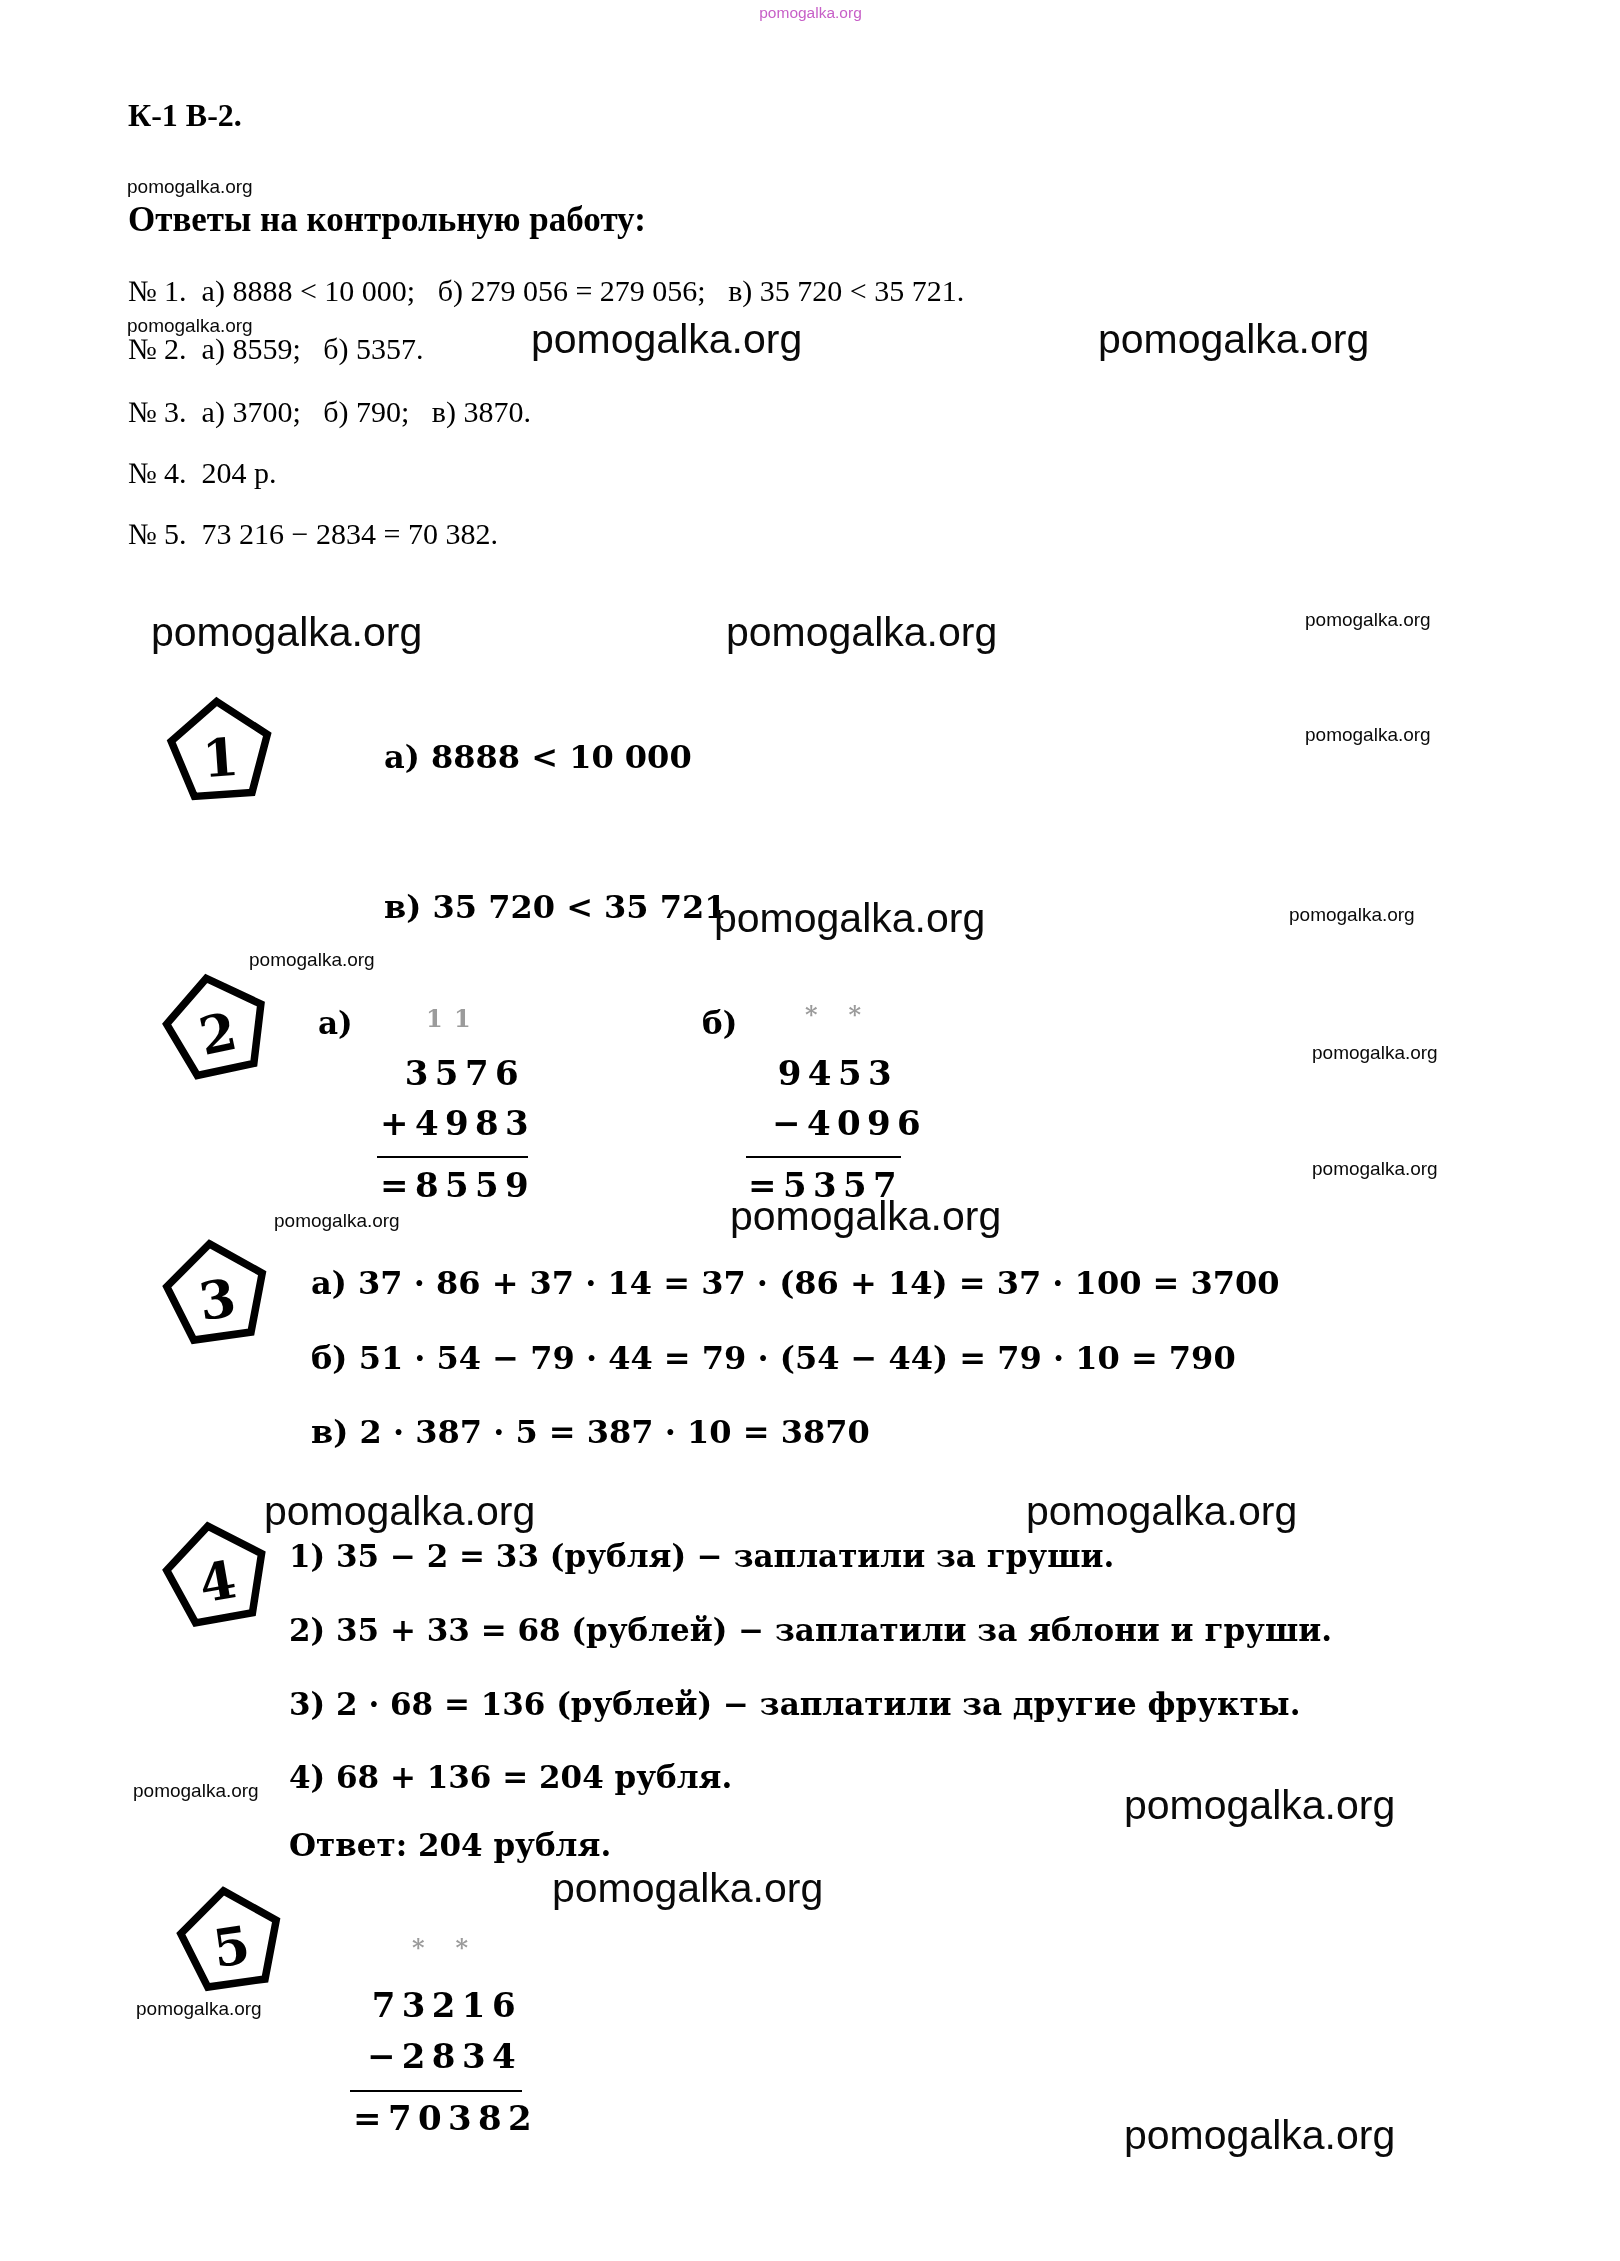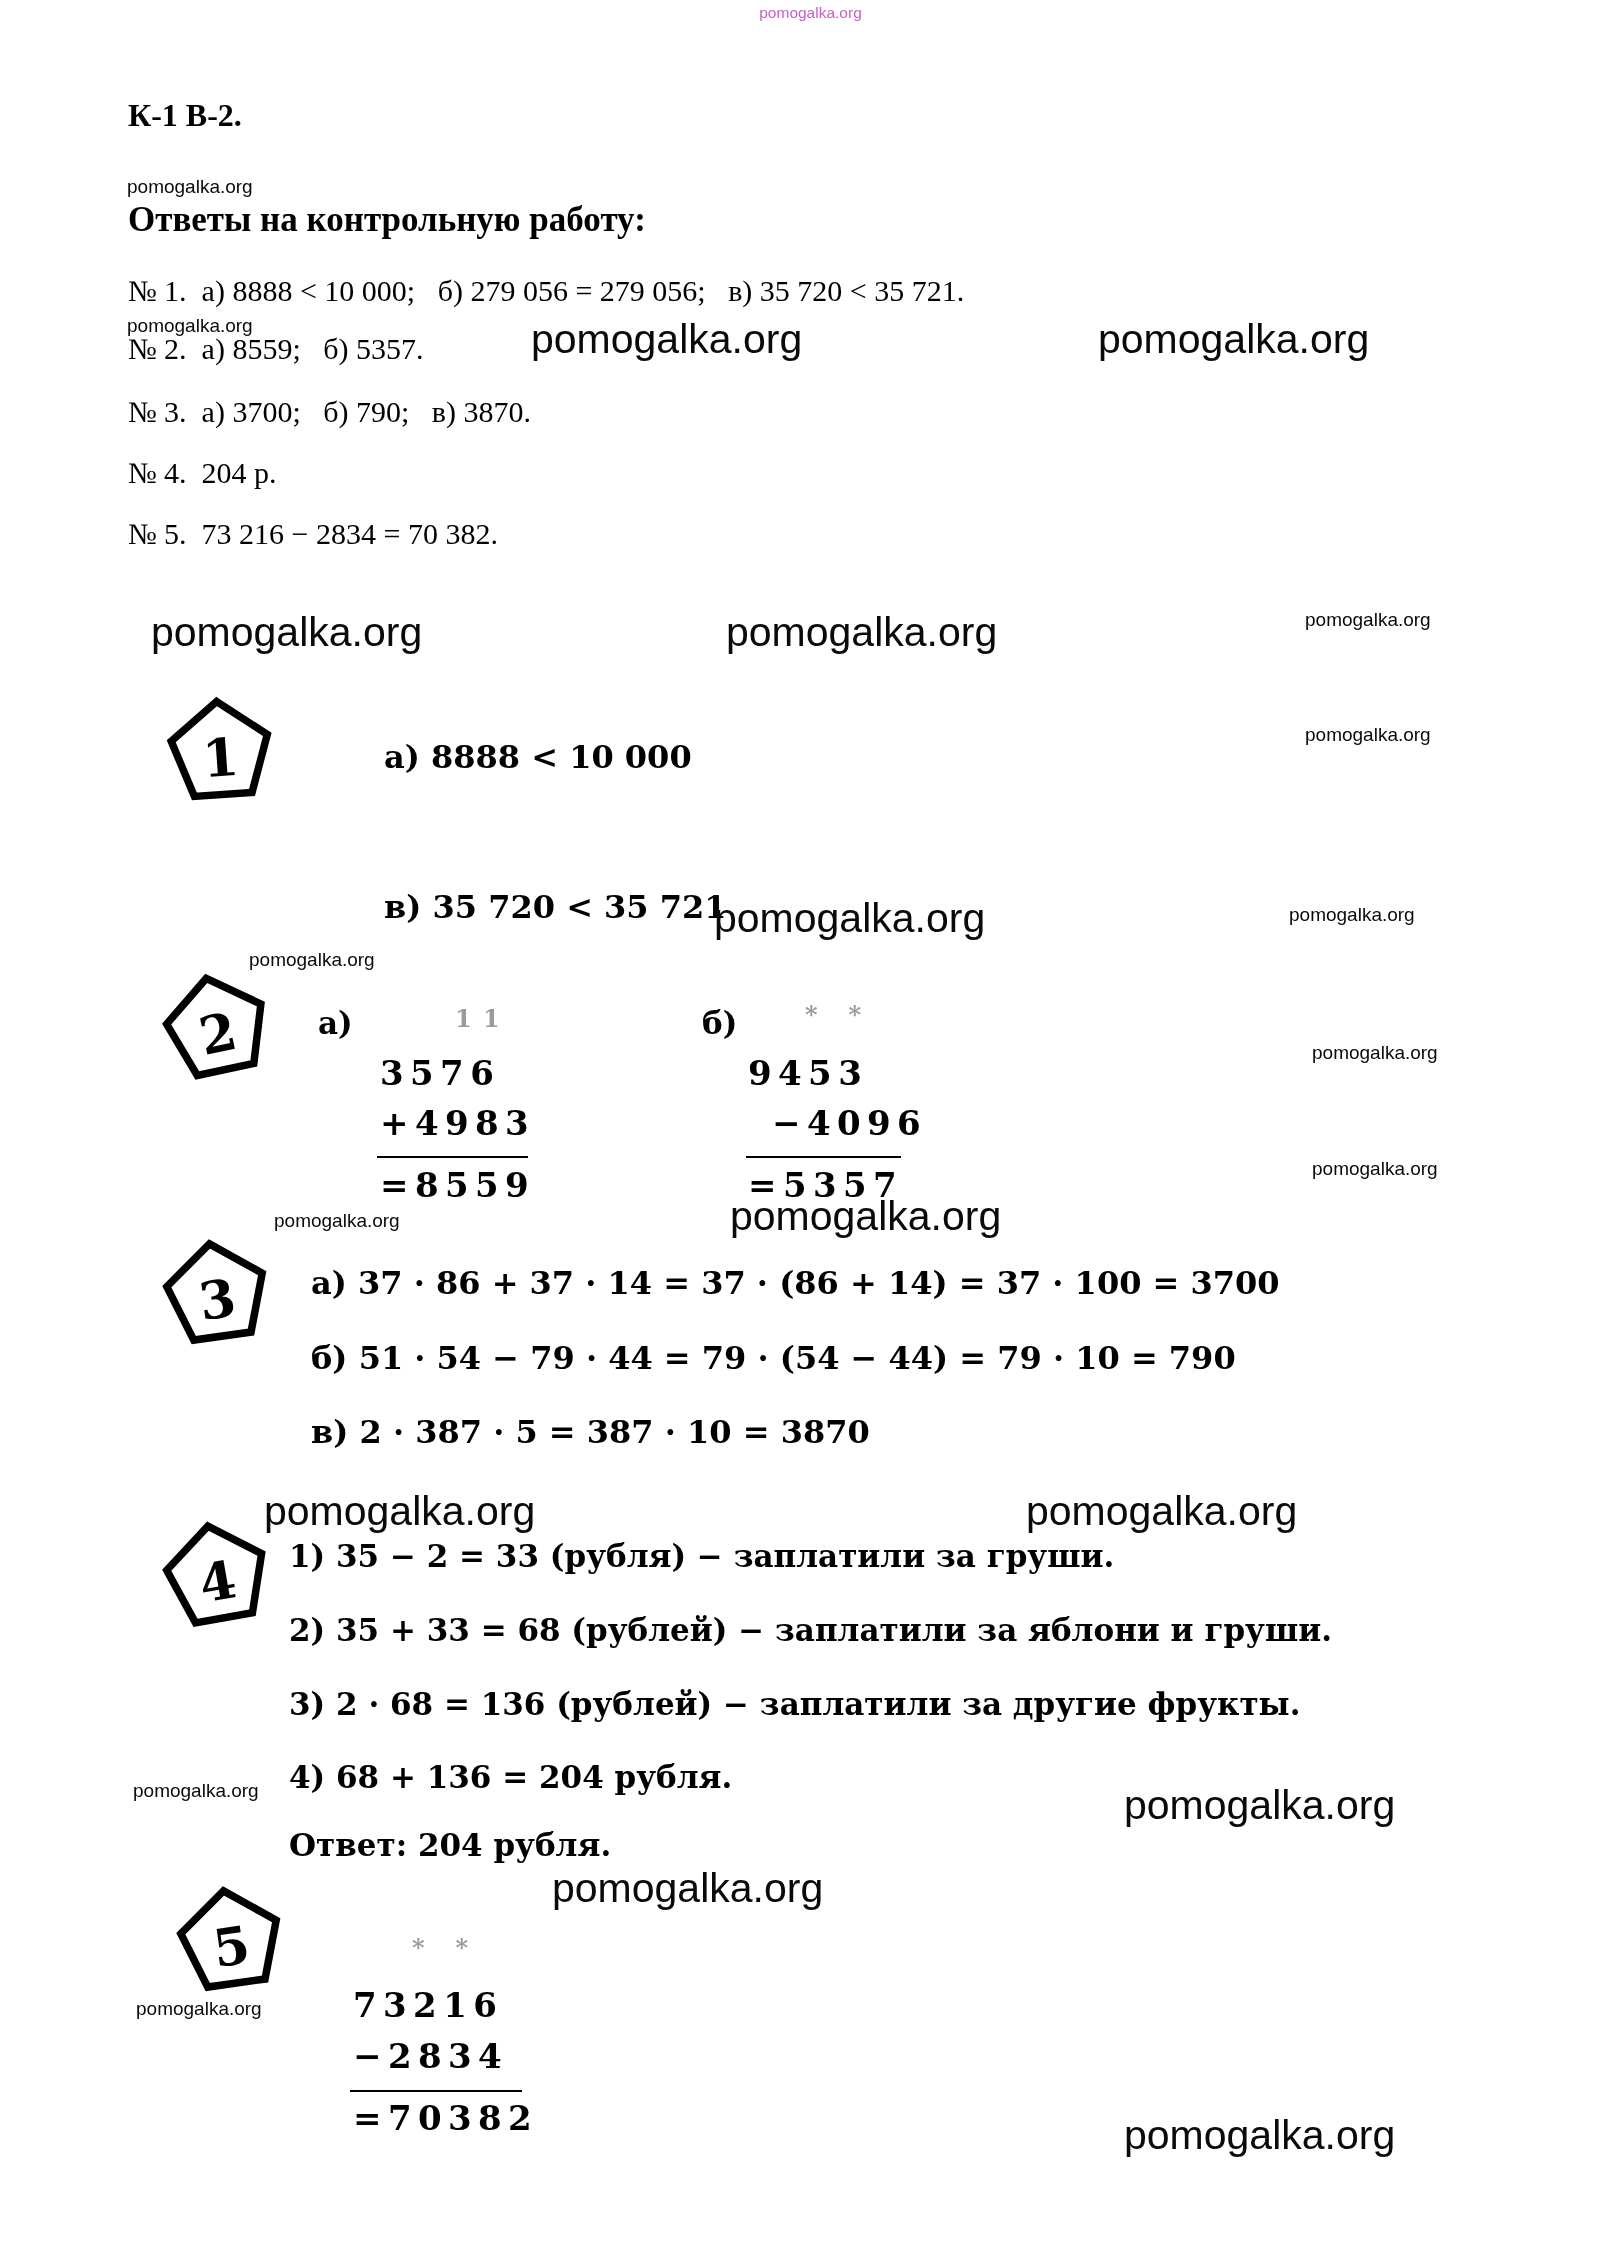--- a/index.html
+++ b/index.html
@@ -32,21 +32,21 @@
   .math   { font-family: "DejaVu Serif", serif; font-weight: bold; font-size: 32px; }
   .math-m { font-family: "DejaVu Serif", serif; font-weight: bold; font-size: 32px; }
   .math-s { font-family: "DejaVu Serif", serif; font-weight: bold; font-size: 31px; }
 
   
   .colnum {
     font-family: "DejaVu Serif", serif;
     font-weight: bold;
     font-size: 34px;
     letter-spacing: 6.4px;
-    text-align: left;
+    text-align: right;
   }
   .carry {
     font-family: "DejaVu Serif", serif;
     font-weight: bold;
     font-size: 24px;
     letter-spacing: 11.3px;
     color: #9b9b9b;
   }
   .rule { position: absolute; border-top: 2.8px solid #000; height: 0; }
 
@@ -96,21 +96,21 @@
   <span class="abs wm wm-sm" style="left:1289px; top:904px;">pomogalka.org</span>
   <span class="abs wm wm-sm" style="left:249px; top:949px;">pomogalka.org</span>
 
   <div class="badge" style="left:160px; top:971px; transform:rotate(-12deg);">
     <svg viewBox="0 0 100 100">
       <polygon points="50,6 95,40 77,93 23,93 5,40" fill="#ffffff" stroke="#000000" stroke-width="7"></polygon>
     </svg>
     <span class="badge-num">2</span>
   </div>
   <span class="abs math-s" style="left:318px; top:1005px;">а)</span>
-  <span class="abs carry" style="left:426px; top:1004px;margin-left:29px;">11</span>
+  <span class="abs carry" style="left:426px; top:1004px;">11</span>
   <span class="abs math-s" style="left:702px; top:1005px;">б)</span>
   <span class="abs carry" style="left:805px; top:1000px;">* *</span>
 
   <span class="abs colnum" style="left:380px; top:1053px; width:145px;">3576</span>
   <span class="abs colnum" style="left:380px; top:1103px; width:145px;">+4983</span>
   <div class="rule" style="left:377px; top:1156px; width:151px;"></div>
   <span class="abs colnum" style="left:380px; top:1165px; width:145px;">=8559</span>
 
   <span class="abs colnum" style="left:748px; top:1053px; width:150px;">9453</span>
   <span class="abs colnum" style="left:748px; top:1103px; width:150px;margin-left:24px;">−4096</span>

